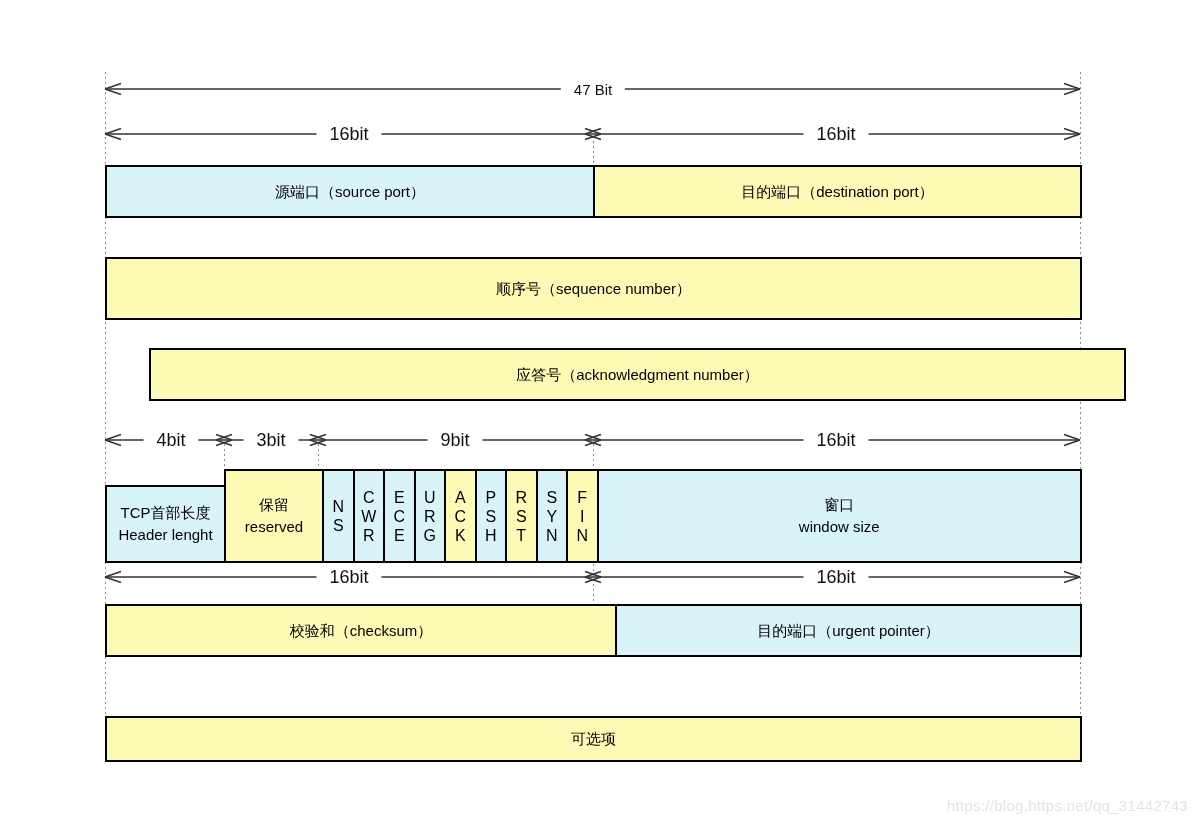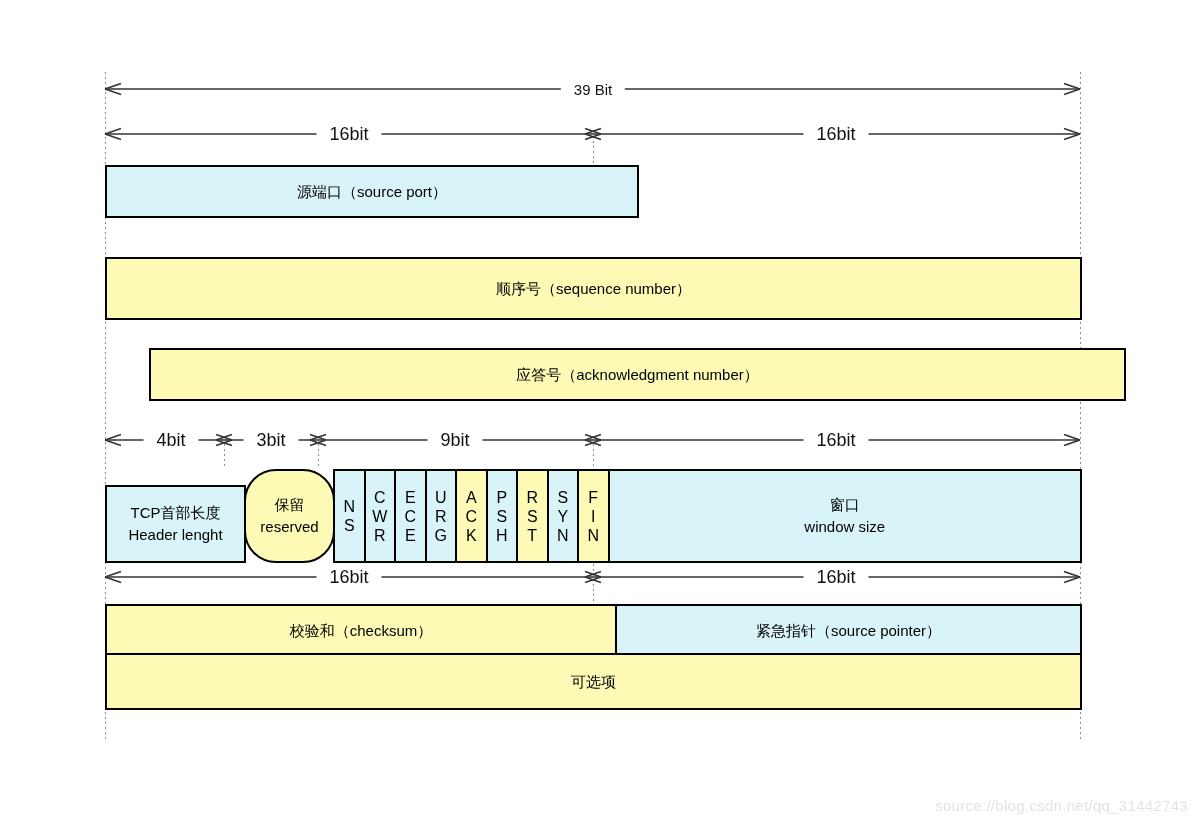--- a/index.html
+++ b/index.html
@@ -67,48 +67,49 @@
       <path d="M585 440 L601 434.5 M585 440 L601 445.5"></path>
 
       <line x1="105" y1="577" x2="1080" y2="577"></line>
       <path d="M105 577 L121 571.5 M105 577 L121 582.5"></path>
       <path d="M1080 577 L1064 571.5 M1080 577 L1064 582.5"></path>
       <path d="M601 577 L585 571.5 M601 577 L585 582.5"></path>
       <path d="M585 577 L601 571.5 M585 577 L601 582.5"></path>
     </g>
   </svg>
 
-  <div class="mlabel fs15" style="left:593px; top:89px;">39 Bit</div>
+  <div class="mlabel fs15" style="left:593px; top:89px;">47 Bit</div>
   <div class="mlabel fs13" style="left:349px; top:134px;">16bit</div>
   <div class="mlabel fs13" style="left:836px; top:134px;">16bit</div>
   <div class="mlabel fs13" style="left:171px; top:440px;">4bit</div>
   <div class="mlabel fs13" style="left:271px; top:440px;">3bit</div>
   <div class="mlabel fs13" style="left:455px; top:440px;">9bit</div>
   <div class="mlabel fs13" style="left:836px; top:440px;">16bit</div>
   <div class="mlabel fs13" style="left:349px; top:577px;">16bit</div>
   <div class="mlabel fs13" style="left:836px; top:577px;">16bit</div>
 
   <div class="row" style="top:165px; height:53px;">
-    <div class="cell cyan" style="width:534px;text-align:right;">源端口（source port）</div>
+    <div class="cell cyan" style="width:490px;text-align:right;">源端口（source port）</div>
+    <div class="cell yellow grow">目的端口（destination port）</div>
   </div>
 
   <div class="row" style="top:257px; height:63px;">
     <div class="cell yellow grow">顺序号（sequence number）</div>
   </div>
 
   <div class="row" style="top:348px; height:53px;margin-left:44px;">
     <div class="cell yellow grow">应答号（acknowledgment number）</div>
   </div>
 
   <div class="row" style="top:469px; height:94px;">
-    <div class="cell cyan" style="width:141px;margin-top:16px;">
+    <div class="cell cyan" style="width:121px;margin-top:16px;">
       <div>TCP首部长度</div>
       <div>Header lenght</div>
     </div>
-    <div class="cell yellow" style="width:91px;border-radius:32px;">
+    <div class="cell yellow" style="width:100px;">
       <div>保留</div>
       <div>reserved</div>
     </div>
     <div id="flags-container" style="display:contents;"><div class="cell flag cyan" style="width: 32.5px;">
           <div>N</div>
           <div>S</div>
         </div><div class="cell flag cyan" style="width: 32.5px;">
           <div>C</div>
           <div>W</div>
           <div>R</div>
@@ -142,22 +143,22 @@
           <div>N</div>
         </div></div>
     <div class="cell cyan grow">
       <div>窗口</div>
       <div>window size</div>
     </div>
   </div>
 
   <div class="row" style="top:604px; height:53px;">
     <div class="cell yellow" style="width:512px;">校验和（checksum）</div>
-    <div class="cell cyan grow">紧急指针（source pointer）</div>
+    <div class="cell cyan grow">目的端口（urgent pointer）</div>
   </div>
 
-  <div class="row" style="top:653px; height:57px;border-radius:20px;">
+  <div class="row" style="top:716px; height:46px;border-radius:20px;">
     <div class="cell yellow grow">可选项</div>
   </div>
 
-  <div class="watermark">source://blog.csdn.net/qq_31442743</div>
+  <div class="watermark">https://blog.https.net/qq_31442743</div>
 
 </div>
 
 </body></html>

